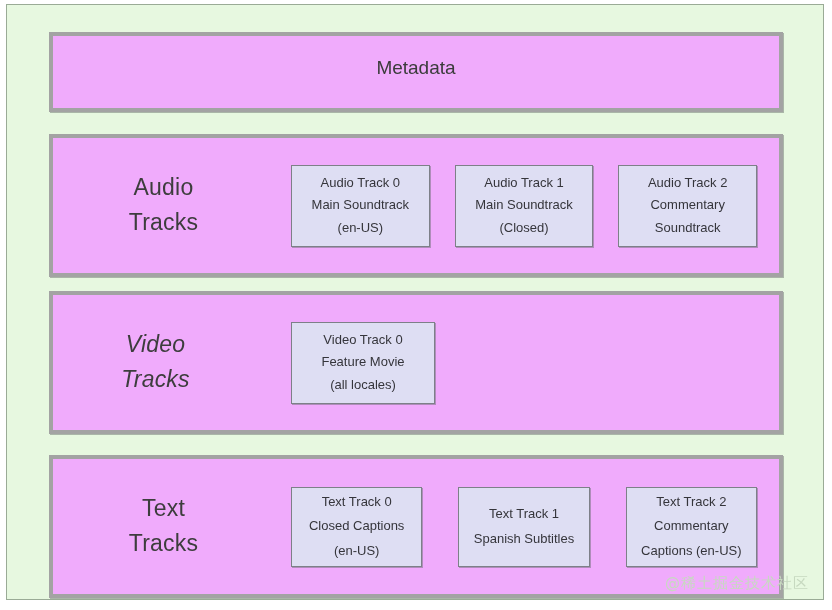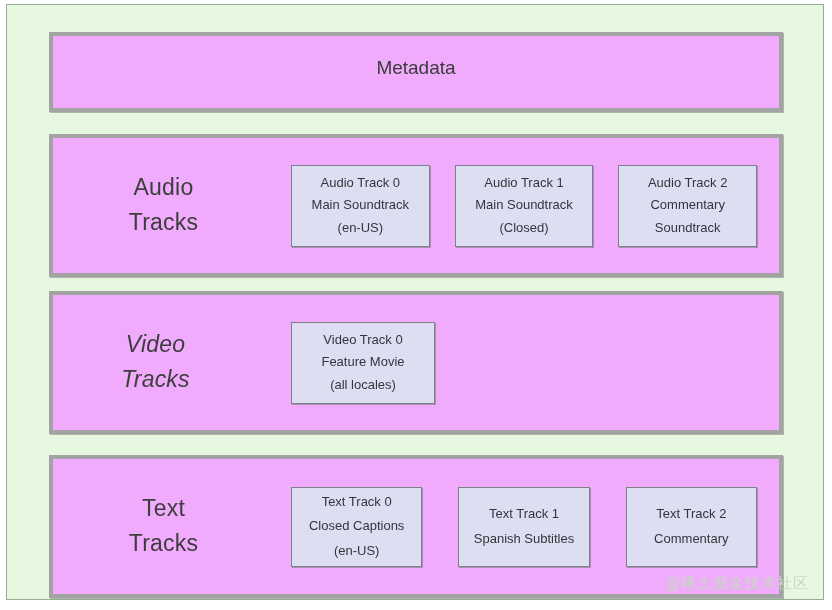--- a/index.html
+++ b/index.html
@@ -198,19 +198,20 @@
         <span class="tline">Closed Captions</span>
         <span class="tline">(en-US)</span>
       </div>
       <div class="track-box">
         <span class="tline">Text Track  1</span>
         <span class="tline">Spanish Subtitles</span>
       </div>
       <div class="track-box">
         <span class="tline">Text Track  2</span>
         <span class="tline">Commentary</span>
+        <span class="tline">Captions (en-US)</span>
       </div>
     </div>
   </div>
 
   <div class="watermark">@稀土掘金技术社区</div>
 
 </div>
 
 </body></html>

